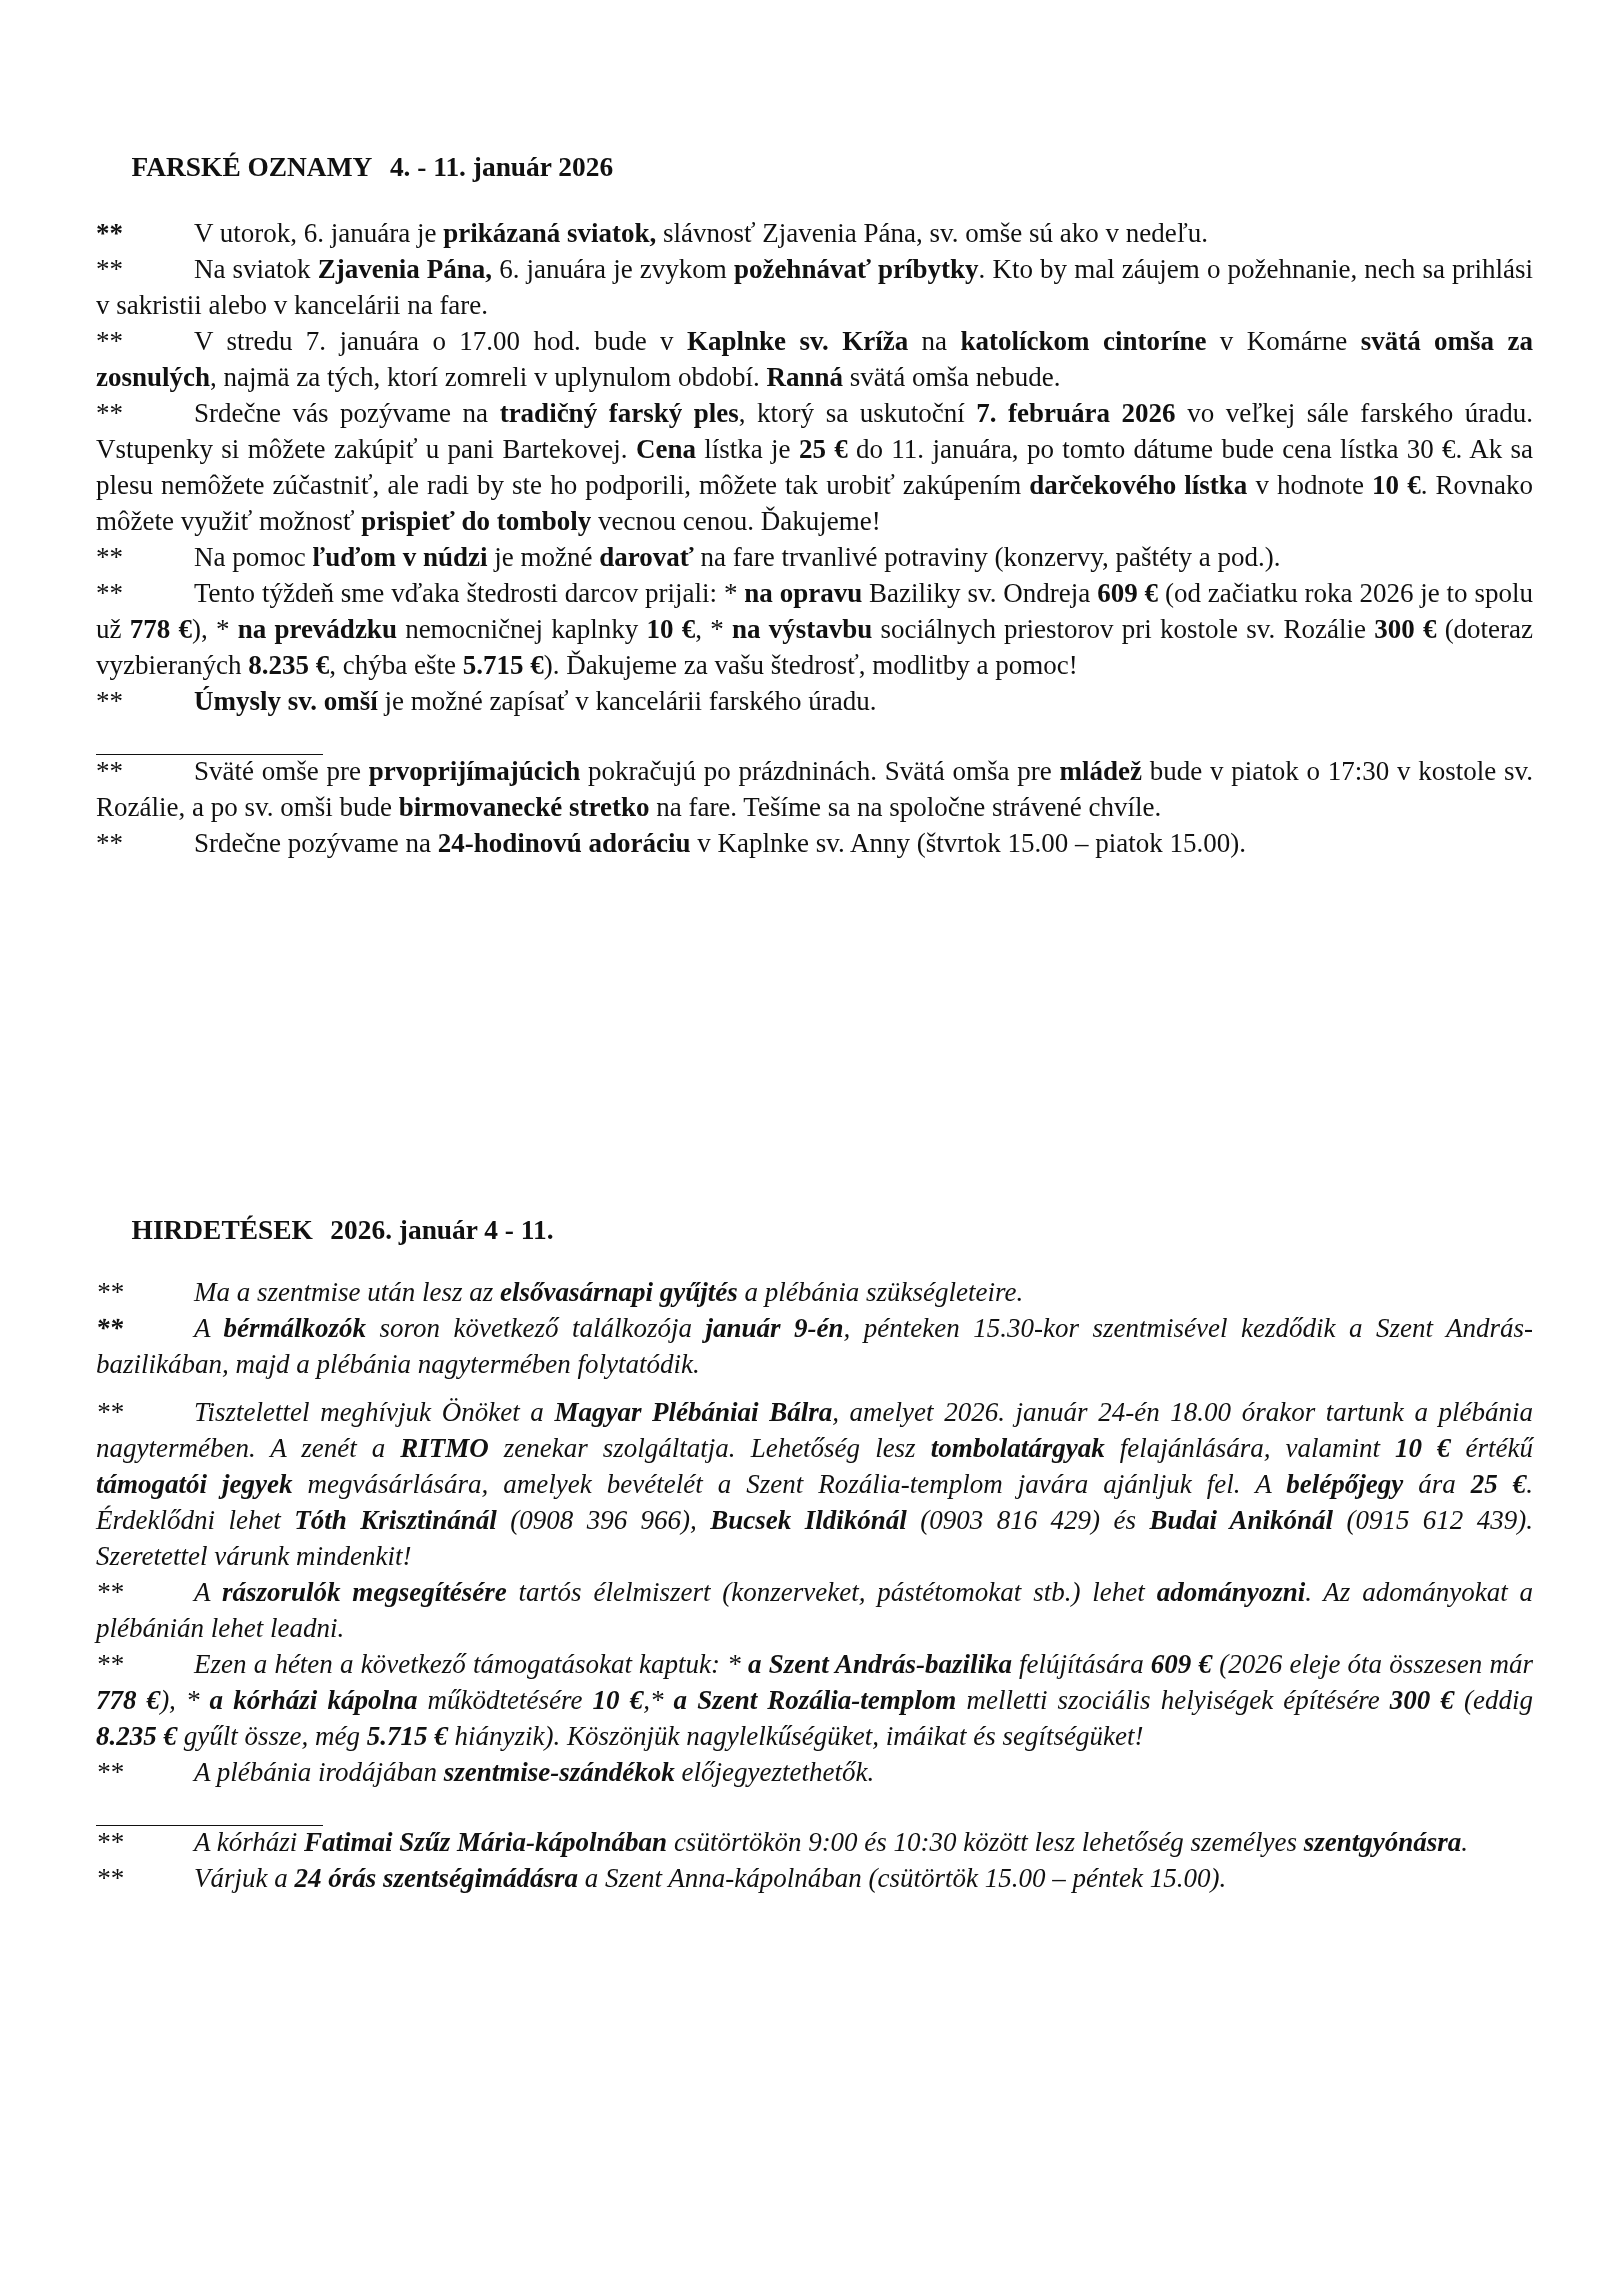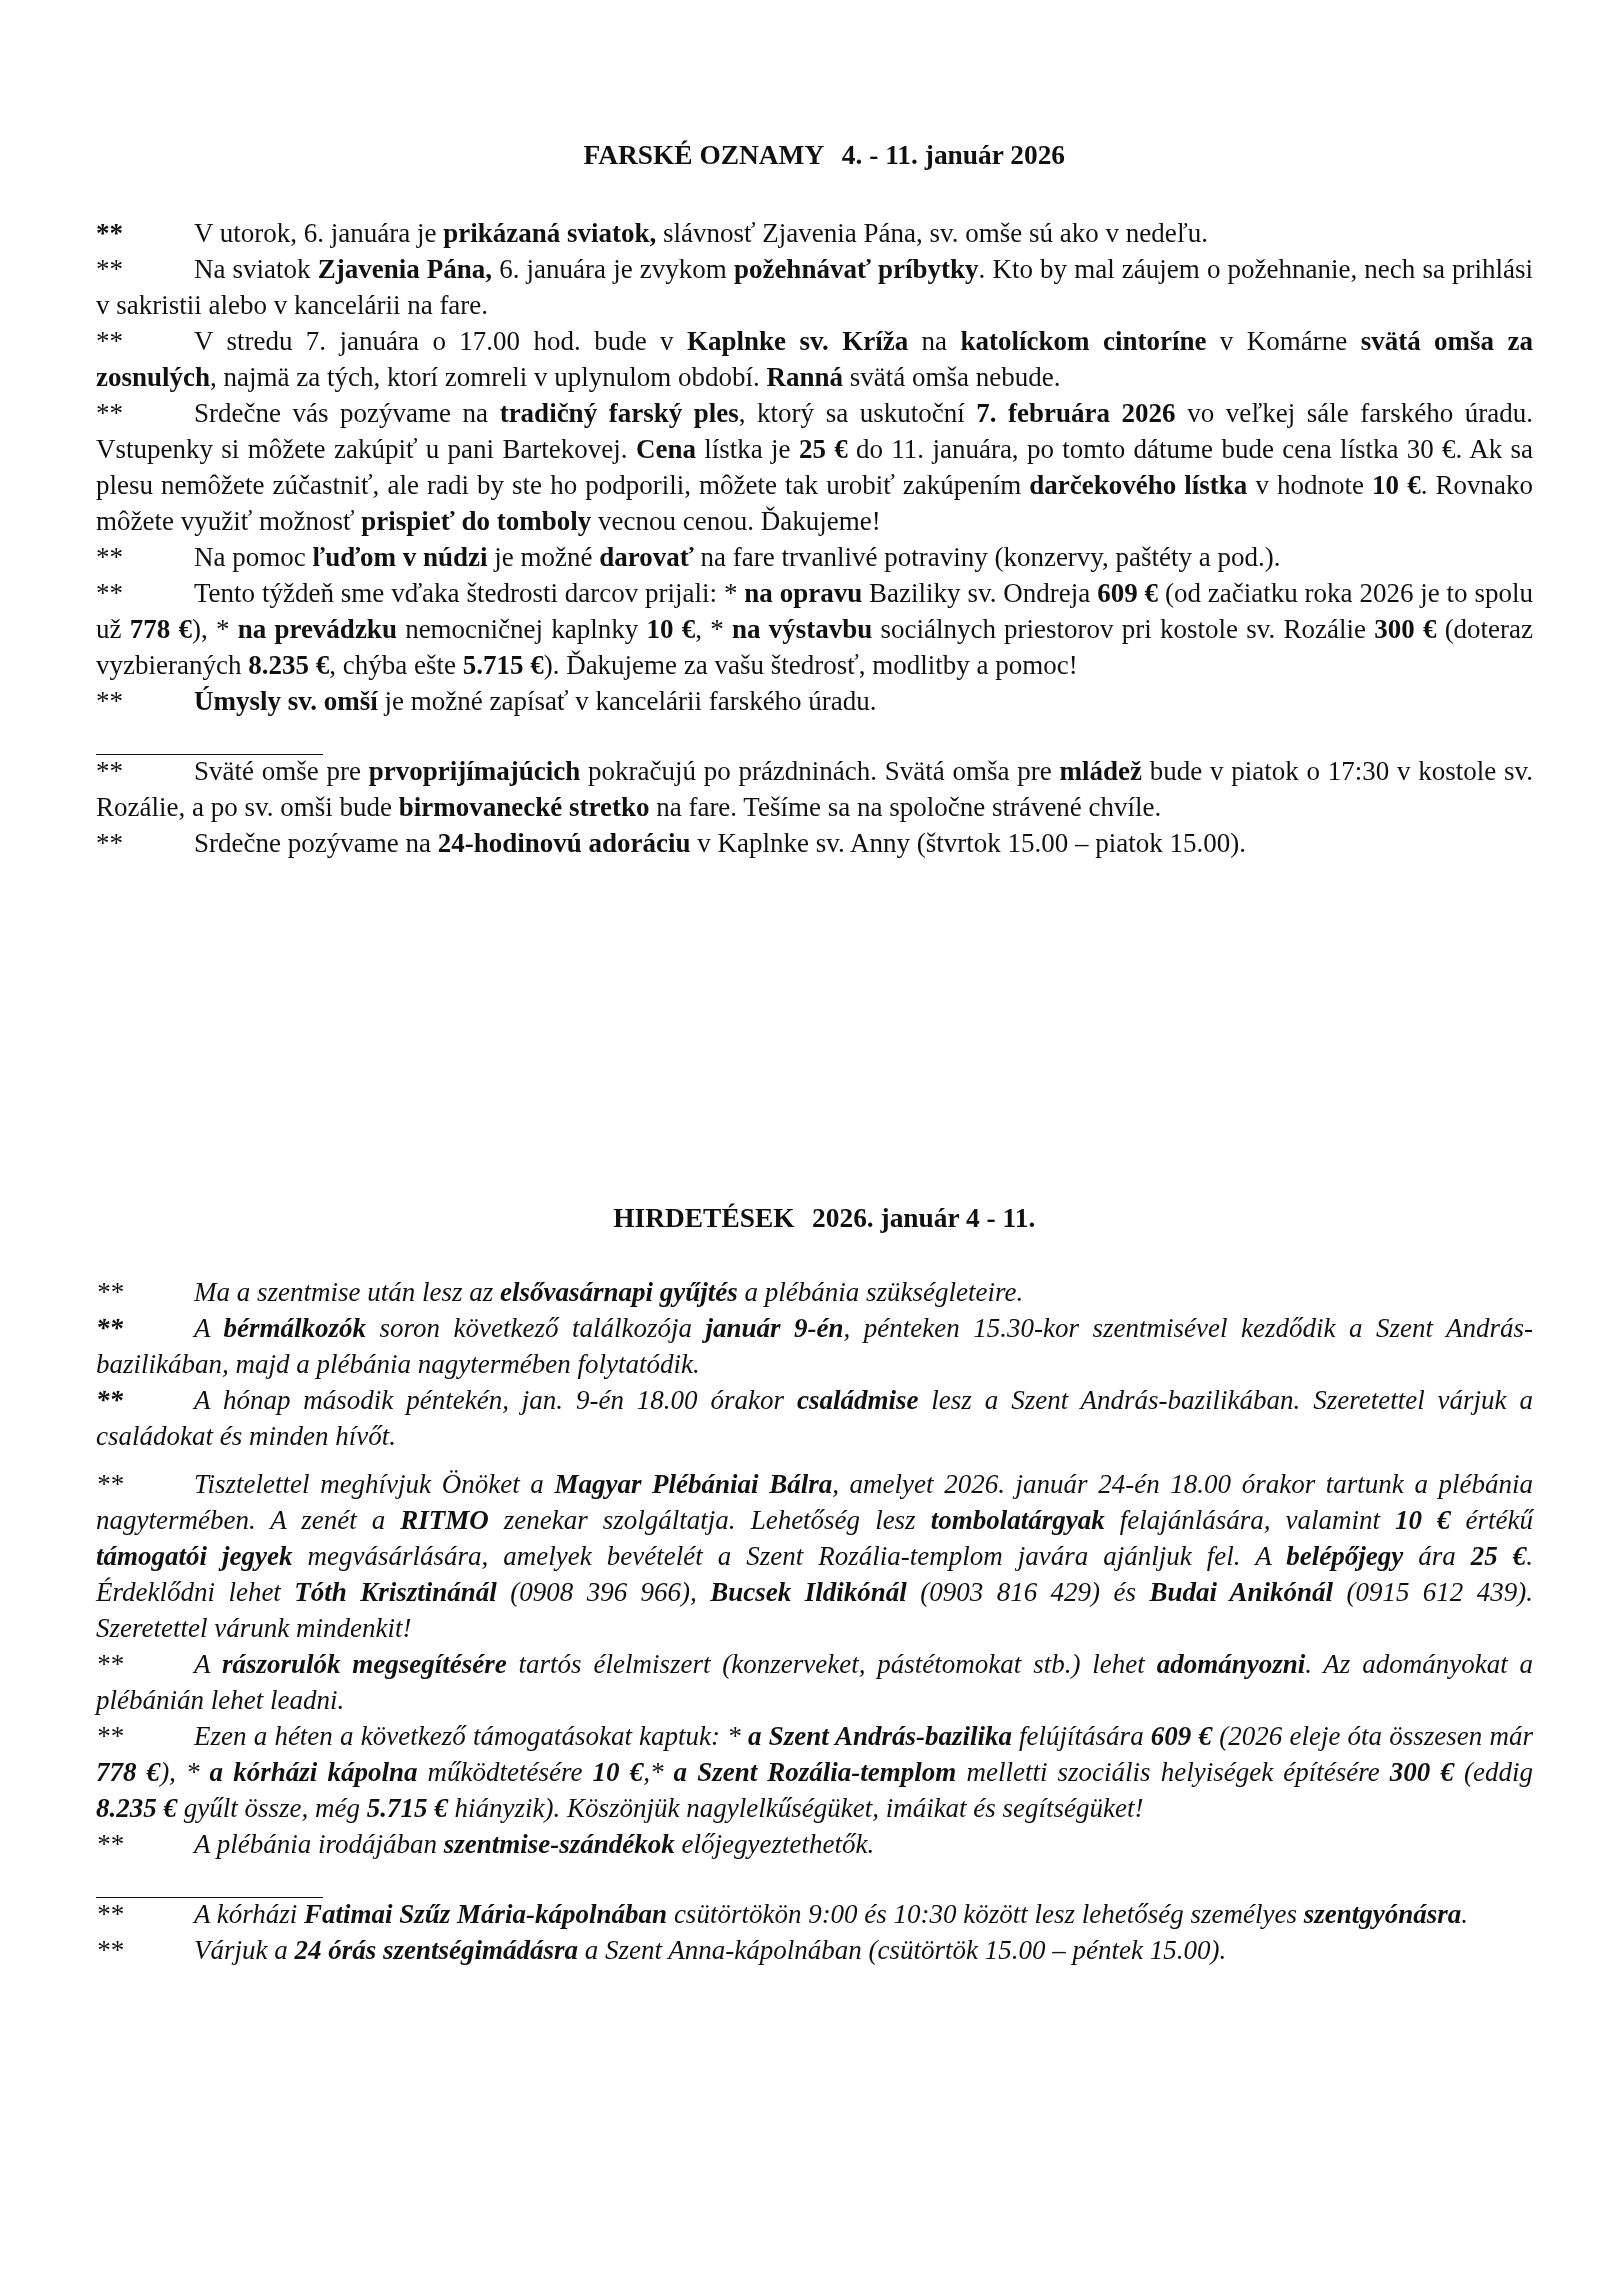--- a/index.html
+++ b/index.html
@@ -3,22 +3,22 @@
 <meta charset="utf-8">
 <style>
   html, body { margin: 0; padding: 0; background: #ffffff; }
   body { width: 1621px; height: 2293px; position: relative; overflow: hidden; }
   .page {
     position: absolute; left: 96px; top: 0; width: 1437px;
     font-family: "Liberation Serif", "DejaVu Serif", serif;
     font-size: 27px; line-height: 36px; color: #111;
   }
   .title {
-    text-align: center; font-weight: bold; font-size: 27.4px;
-    margin: 4px; padding-left: 19.6px;
+    text-align: left; font-weight: bold; font-size: 27.4px;
+    margin: 16px; padding-left: 19.6px;
   }
   .title .sp { display: inline-block; width: 17.6px; }
   .t1 { position: absolute; top: 133px; left: 0; right: 0; }
   .t2 { position: absolute; top: 1196px; left: 0; right: 0; }
   .block { position: absolute; left: 0; right: 0; }
   .b1 { top: 215px; }
   .b2 { top: 1274px; font-style: italic; }
   .para { text-align: justify; text-align-last: left; margin: 0; }
   .star { display: inline-block; width: 98px; font-weight: normal; }
   .star.bold { font-weight: bold; }
@@ -45,21 +45,20 @@
       <p class="para"><span class="star">**</span><span>Sväté omše pre </span><b>prvoprijímajúcich</b><span> pokračujú po prázdninách. Svätá omša pre </span><b>mládež</b><span> bude v piatok o 17:30 v kostole sv. Rozálie, a po sv. omši bude  </span><b>birmovanecké stretko</b><span> na fare. Tešíme sa na spoločne strávené chvíle.</span></p>
       <p class="para"><span class="star">**</span><span>Srdečne pozývame na </span><b>24-hodinovú adoráciu</b><span> v Kaplnke sv. Anny (štvrtok 15.00 – piatok 15.00).</span></p>
     </div>
 
   <h1 class="title t2">
     <span>HIRDETÉSEK</span><span class="sp"></span><span>2026. január 4 - 11.</span>
   </h1>
   <div class="block b2">
       <p class="para"><span class="star">**</span><span>Ma a szentmise után lesz az </span><b>elsővasárnapi gyűjtés</b><span> a plébánia szükségleteire.</span></p>
       <p class="para"><span class="star bold">**</span><span>A </span><b>bérmálkozók</b><span> soron következő találkozója </span><b>január 9-én</b><span>, pénteken 15.30-kor szentmisével kezdődik a Szent András-bazilikában, majd a plébánia nagytermében folytatódik.</span></p>
-      <p class="para"><span class="star bold">**</span><span>A hónap második péntekén, jan. 9-én 18.00 órakor </span><b>családmise</b><span> lesz a Szent András-bazilikában. Szeretettel várjuk a családokat és minden hívőt.</span></p>
       <div class="gap"></div>
       <p class="para"><span class="star">**</span><span>Tisztelettel meghívjuk Önöket a </span><b>Magyar Plébániai Bálra</b><span>, amelyet 2026. január 24-én 18.00 órakor tartunk a plébánia nagytermében. A zenét a </span><b>RITMO</b><span> zenekar szolgáltatja. Lehetőség lesz </span><b>tombolatárgyak</b><span> felajánlására, valamint </span><b>10 €</b><span> értékű </span><b>támogatói jegyek</b><span> megvásárlására, amelyek bevételét a Szent Rozália-templom javára ajánljuk fel. A </span><b>belépőjegy</b><span> ára </span><b>25 €</b><span>. Érdeklődni lehet </span><b>Tóth Krisztinánál</b><span> (0908 396 966), </span><b>Bucsek Ildikónál</b><span> (0903 816 429) és </span><b>Budai Anikónál</b><span> (0915 612 439). Szeretettel várunk mindenkit!</span></p>
       <p class="para"><span class="star">**</span><span>A </span><b>rászorulók megsegítésére</b><span> tartós élelmiszert (konzerveket, pástétomokat stb.) lehet </span><b>adományozni</b><span>. Az adományokat a plébánián lehet leadni.</span></p>
       <p class="para"><span class="star">**</span><span>Ezen a héten a következő támogatásokat kaptuk: * </span><b>a Szent András-bazilika</b><span> felújítására </span><b>609 €</b><span> (2026 eleje óta összesen már </span><b>778 €</b><span>), * </span><b>a kórházi kápolna</b><span> működtetésére </span><b>10 €</b><span>,* </span><b>a Szent Rozália-templom</b><span> melletti szociális helyiségek építésére </span><b>300 €</b><span> (eddig </span><b>8.235 €</b><span> gyűlt össze, még </span><b>5.715 €</b><span> hiányzik). Köszönjük nagylelkűségüket, imáikat és segítségüket!</span></p>
       <p class="para"><span class="star">**</span><span>A plébánia irodájában </span><b>szentmise-szándékok</b><span> előjegyeztethetők.</span></p>
       <span class="rule"></span>
       <p class="para"><span class="star">**</span><span>A kórházi </span><b>Fatimai Szűz Mária-kápolnában</b><span> csütörtökön 9:00 és 10:30 között lesz lehetőség személyes </span><b>szentgyónásra</b><span>.</span></p>
       <p class="para"><span class="star">**</span><span>Várjuk a </span><b>24 órás szentségimádásra</b><span> a Szent Anna-kápolnában (csütörtök 15.00 – péntek 15.00).</span></p>
     </div>
 </div>

